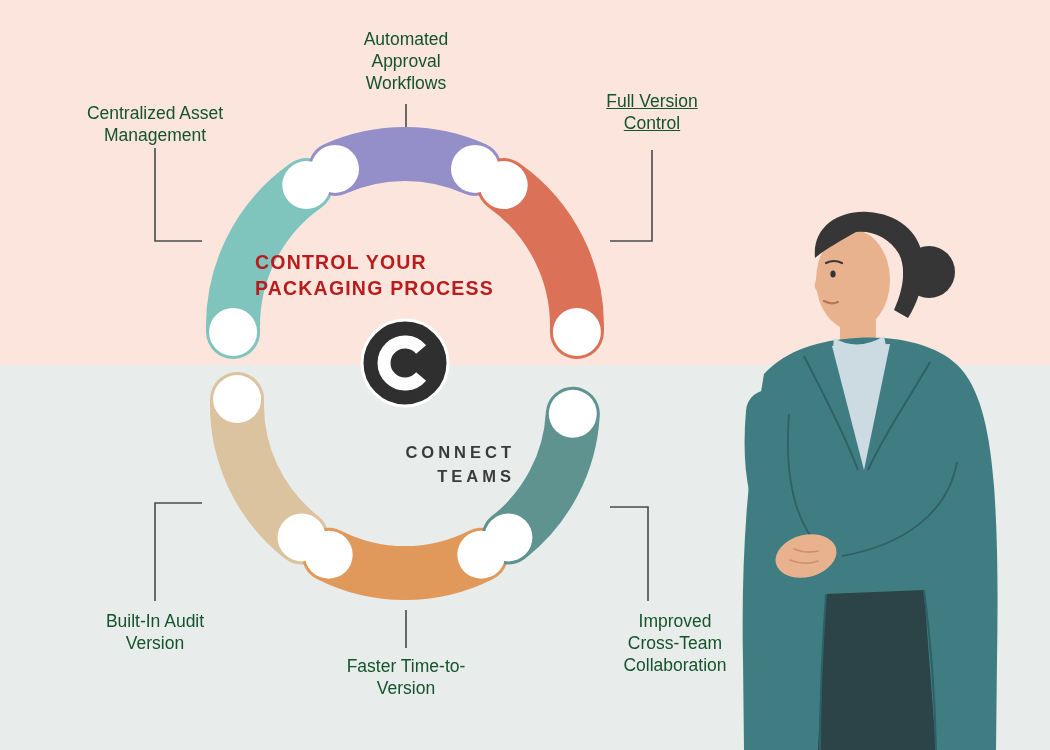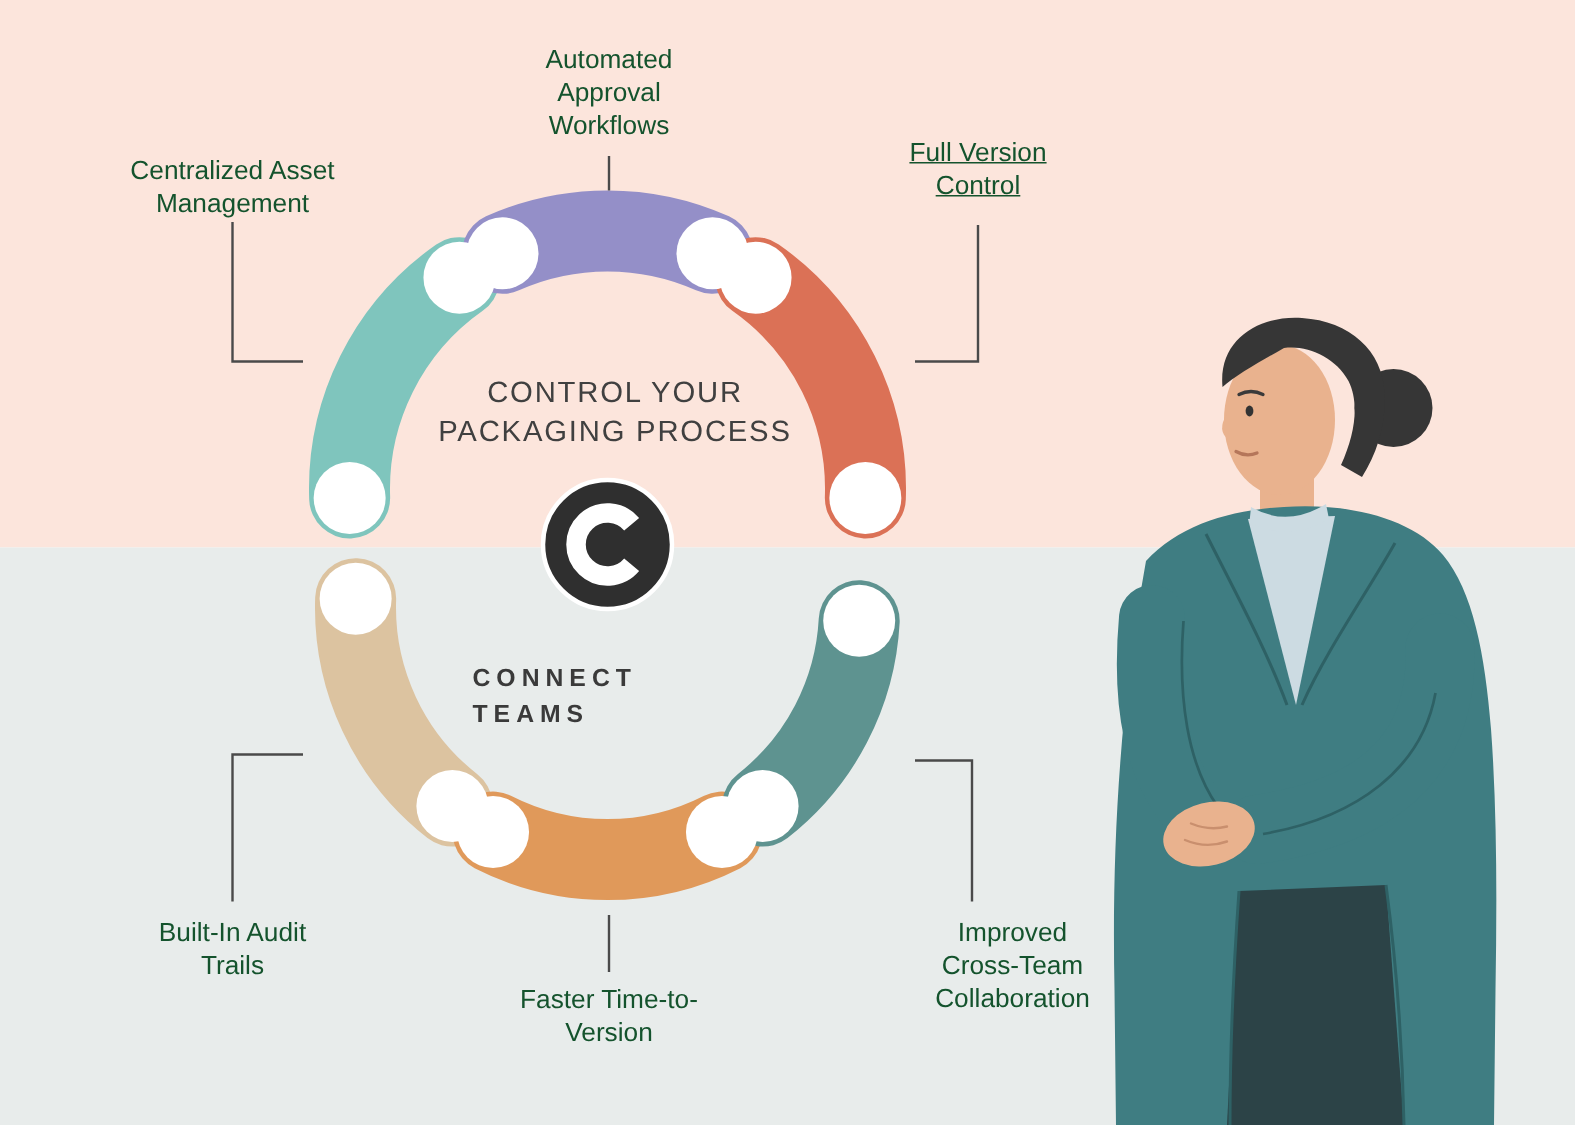--- a/index.html
+++ b/index.html
@@ -24,32 +24,32 @@
   }
   .lbl-top-left      { left: 40px;  top: 90px;  width: 230px; margin-top: 12px; }
   .lbl-top-center    { left: 296px; top: 28px;  width: 220px; }
   .lbl-top-right     { left: 542px; top: 90px;  width: 220px; text-decoration: underline; }
   .lbl-bottom-left   { left: 45px;  top: 610px; width: 220px; }
   .lbl-bottom-center { left: 296px; top: 655px; width: 220px; }
   .lbl-bottom-right  { left: 565px; top: 610px; width: 220px; }
   .title-top {
     position: absolute;
     left: 255px; top: 249px; width: 310px;
-    text-align: center;
+    text-align: left;
     white-space: pre-line;
-    font-weight: normal;
+    font-weight: bold;
     font-size: 19.5px;
     letter-spacing: 1.2px;
     line-height: 1.35;
-    color: #404040;
+    color: #b91c1c;
   }
   .title-bottom {
     position: absolute;
     left: 315px; top: 441px; width: 200px;
-    text-align: left;
+    text-align: right;
     white-space: pre-line;
     font-weight: bold;
     font-size: 16.5px;
     letter-spacing: 4px;
     line-height: 1.45;
     color: #3a3a3a;
   }
 </style>
 </head>
 <body>
@@ -130,21 +130,21 @@
   </svg>
 
   <div class="label lbl-top-left">Centralized Asset
 Management</div>
   <div class="label lbl-top-center">Automated
 Approval
 Workflows</div>
   <div class="label lbl-top-right">Full Version
 Control</div>
   <div class="label lbl-bottom-left">Built-In Audit
-Trails</div>
+Version</div>
   <div class="label lbl-bottom-center">Faster Time-to-
 Version</div>
   <div class="label lbl-bottom-right">Improved
 Cross-Team
 Collaboration</div>
 
   <div class="title-top">CONTROL YOUR
 PACKAGING PROCESS</div>
   <div class="title-bottom">CONNECT
 TEAMS</div>

